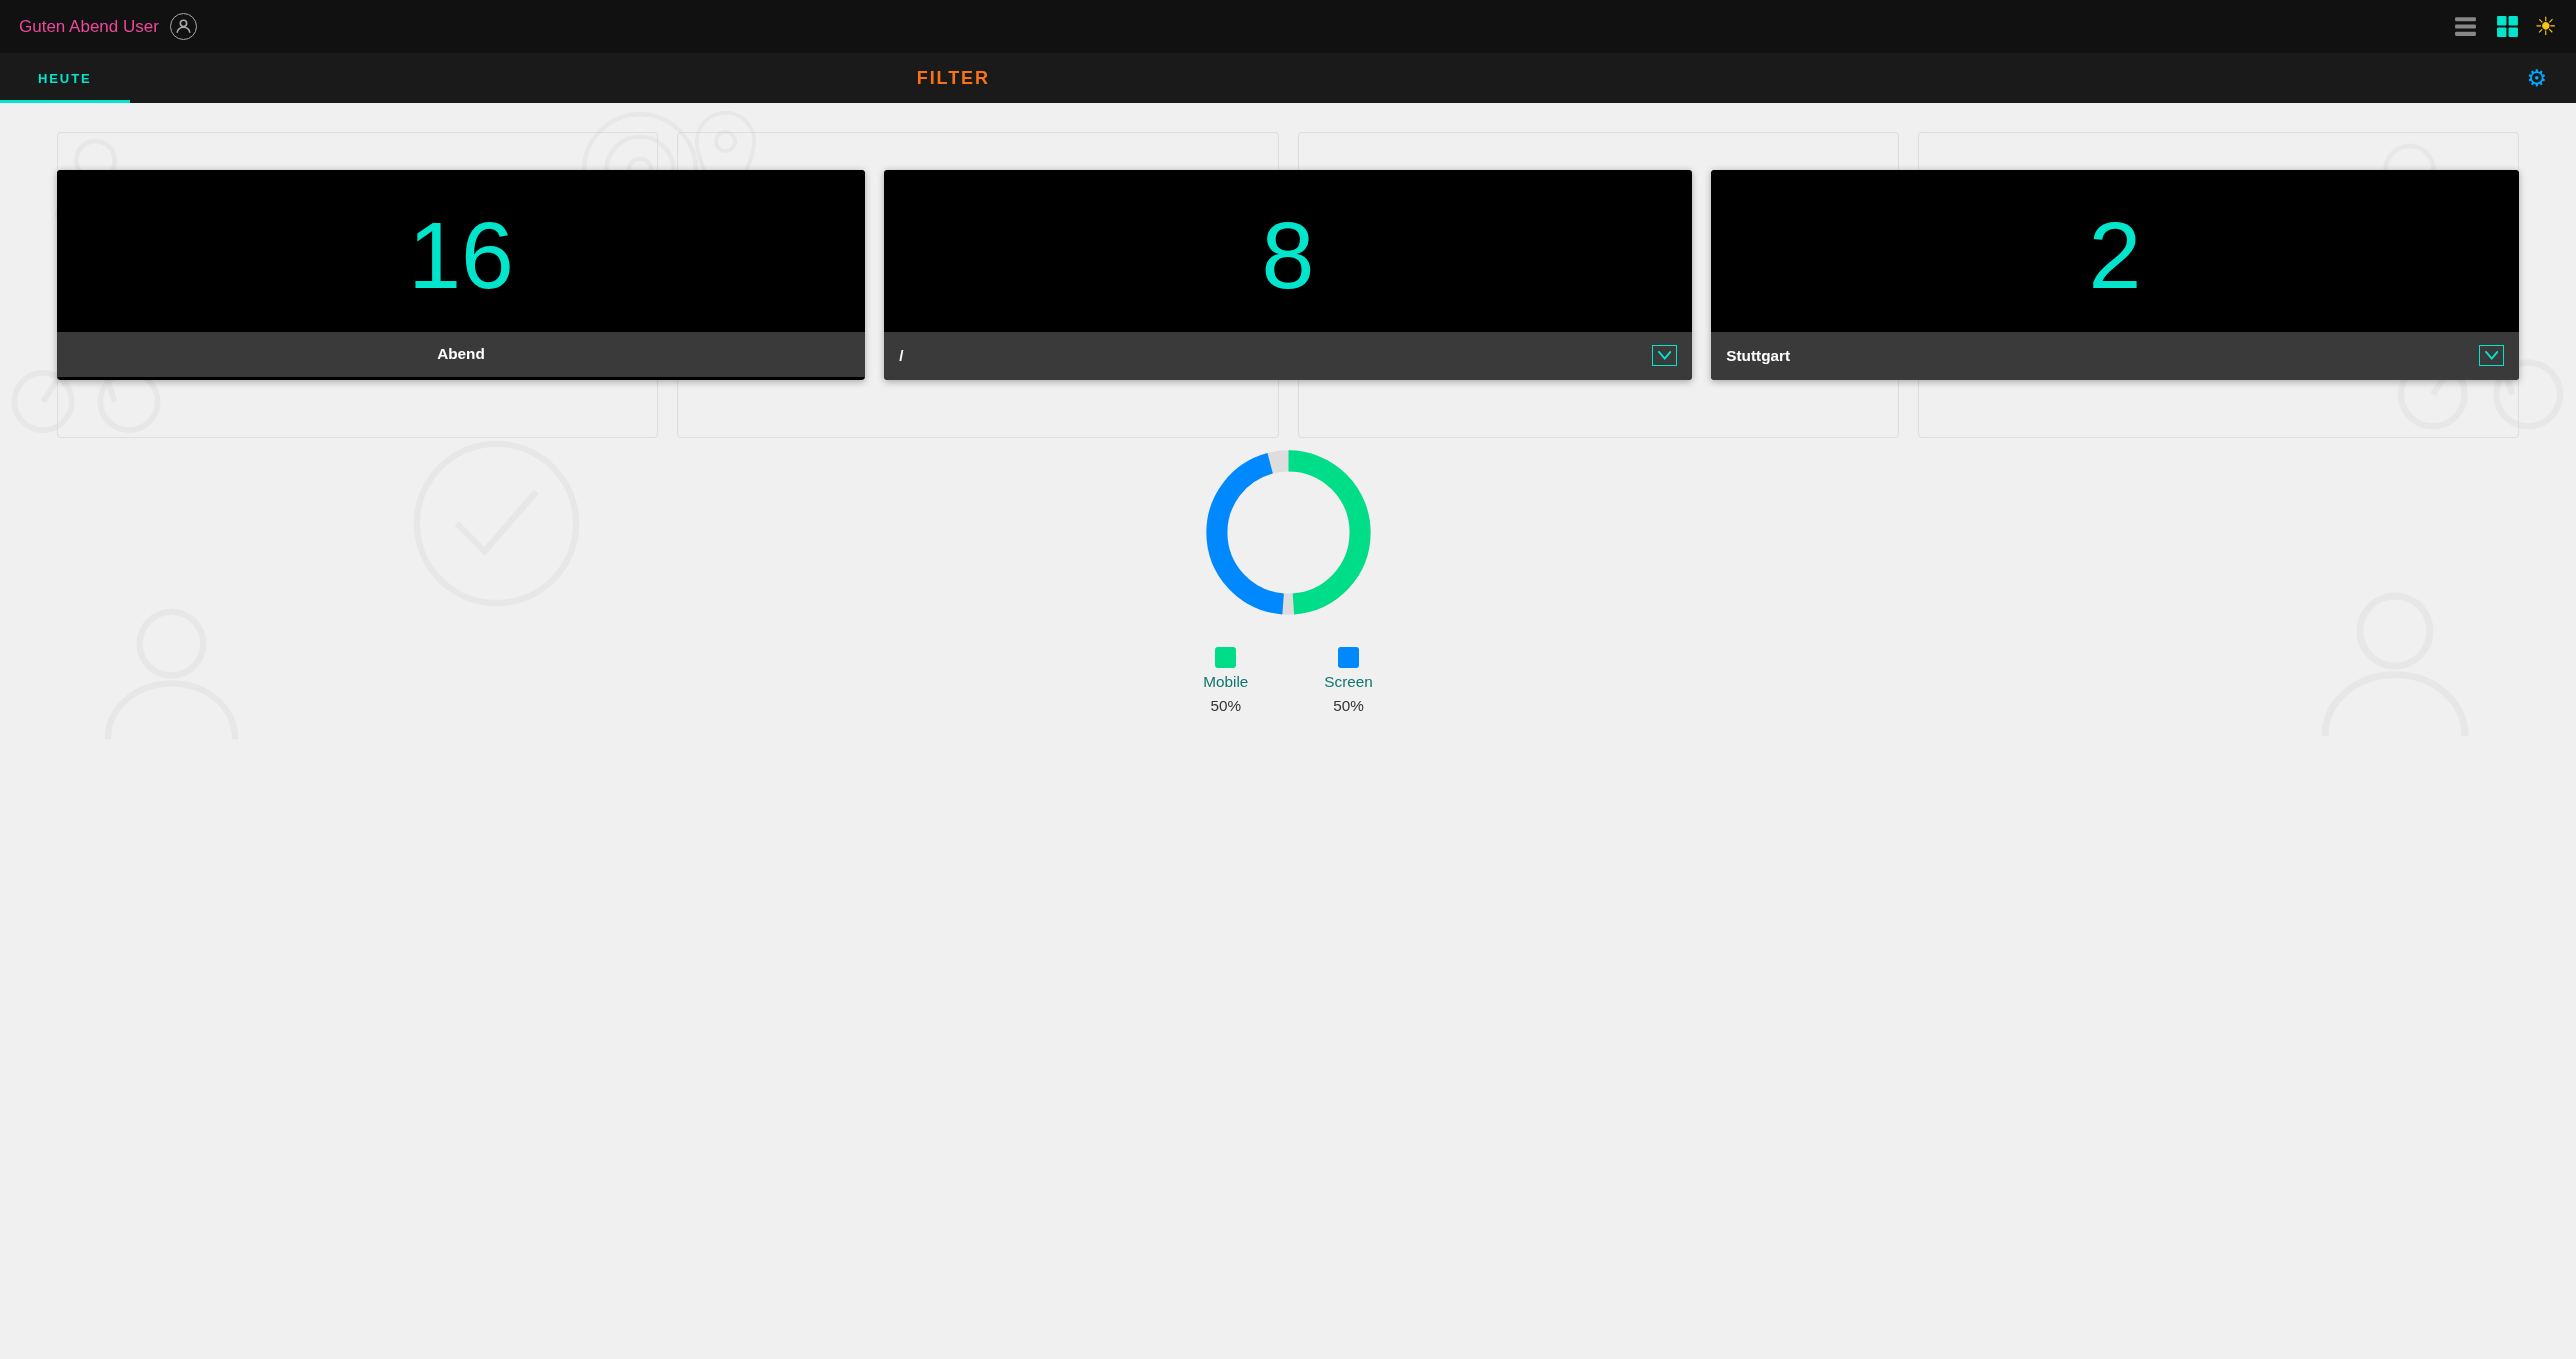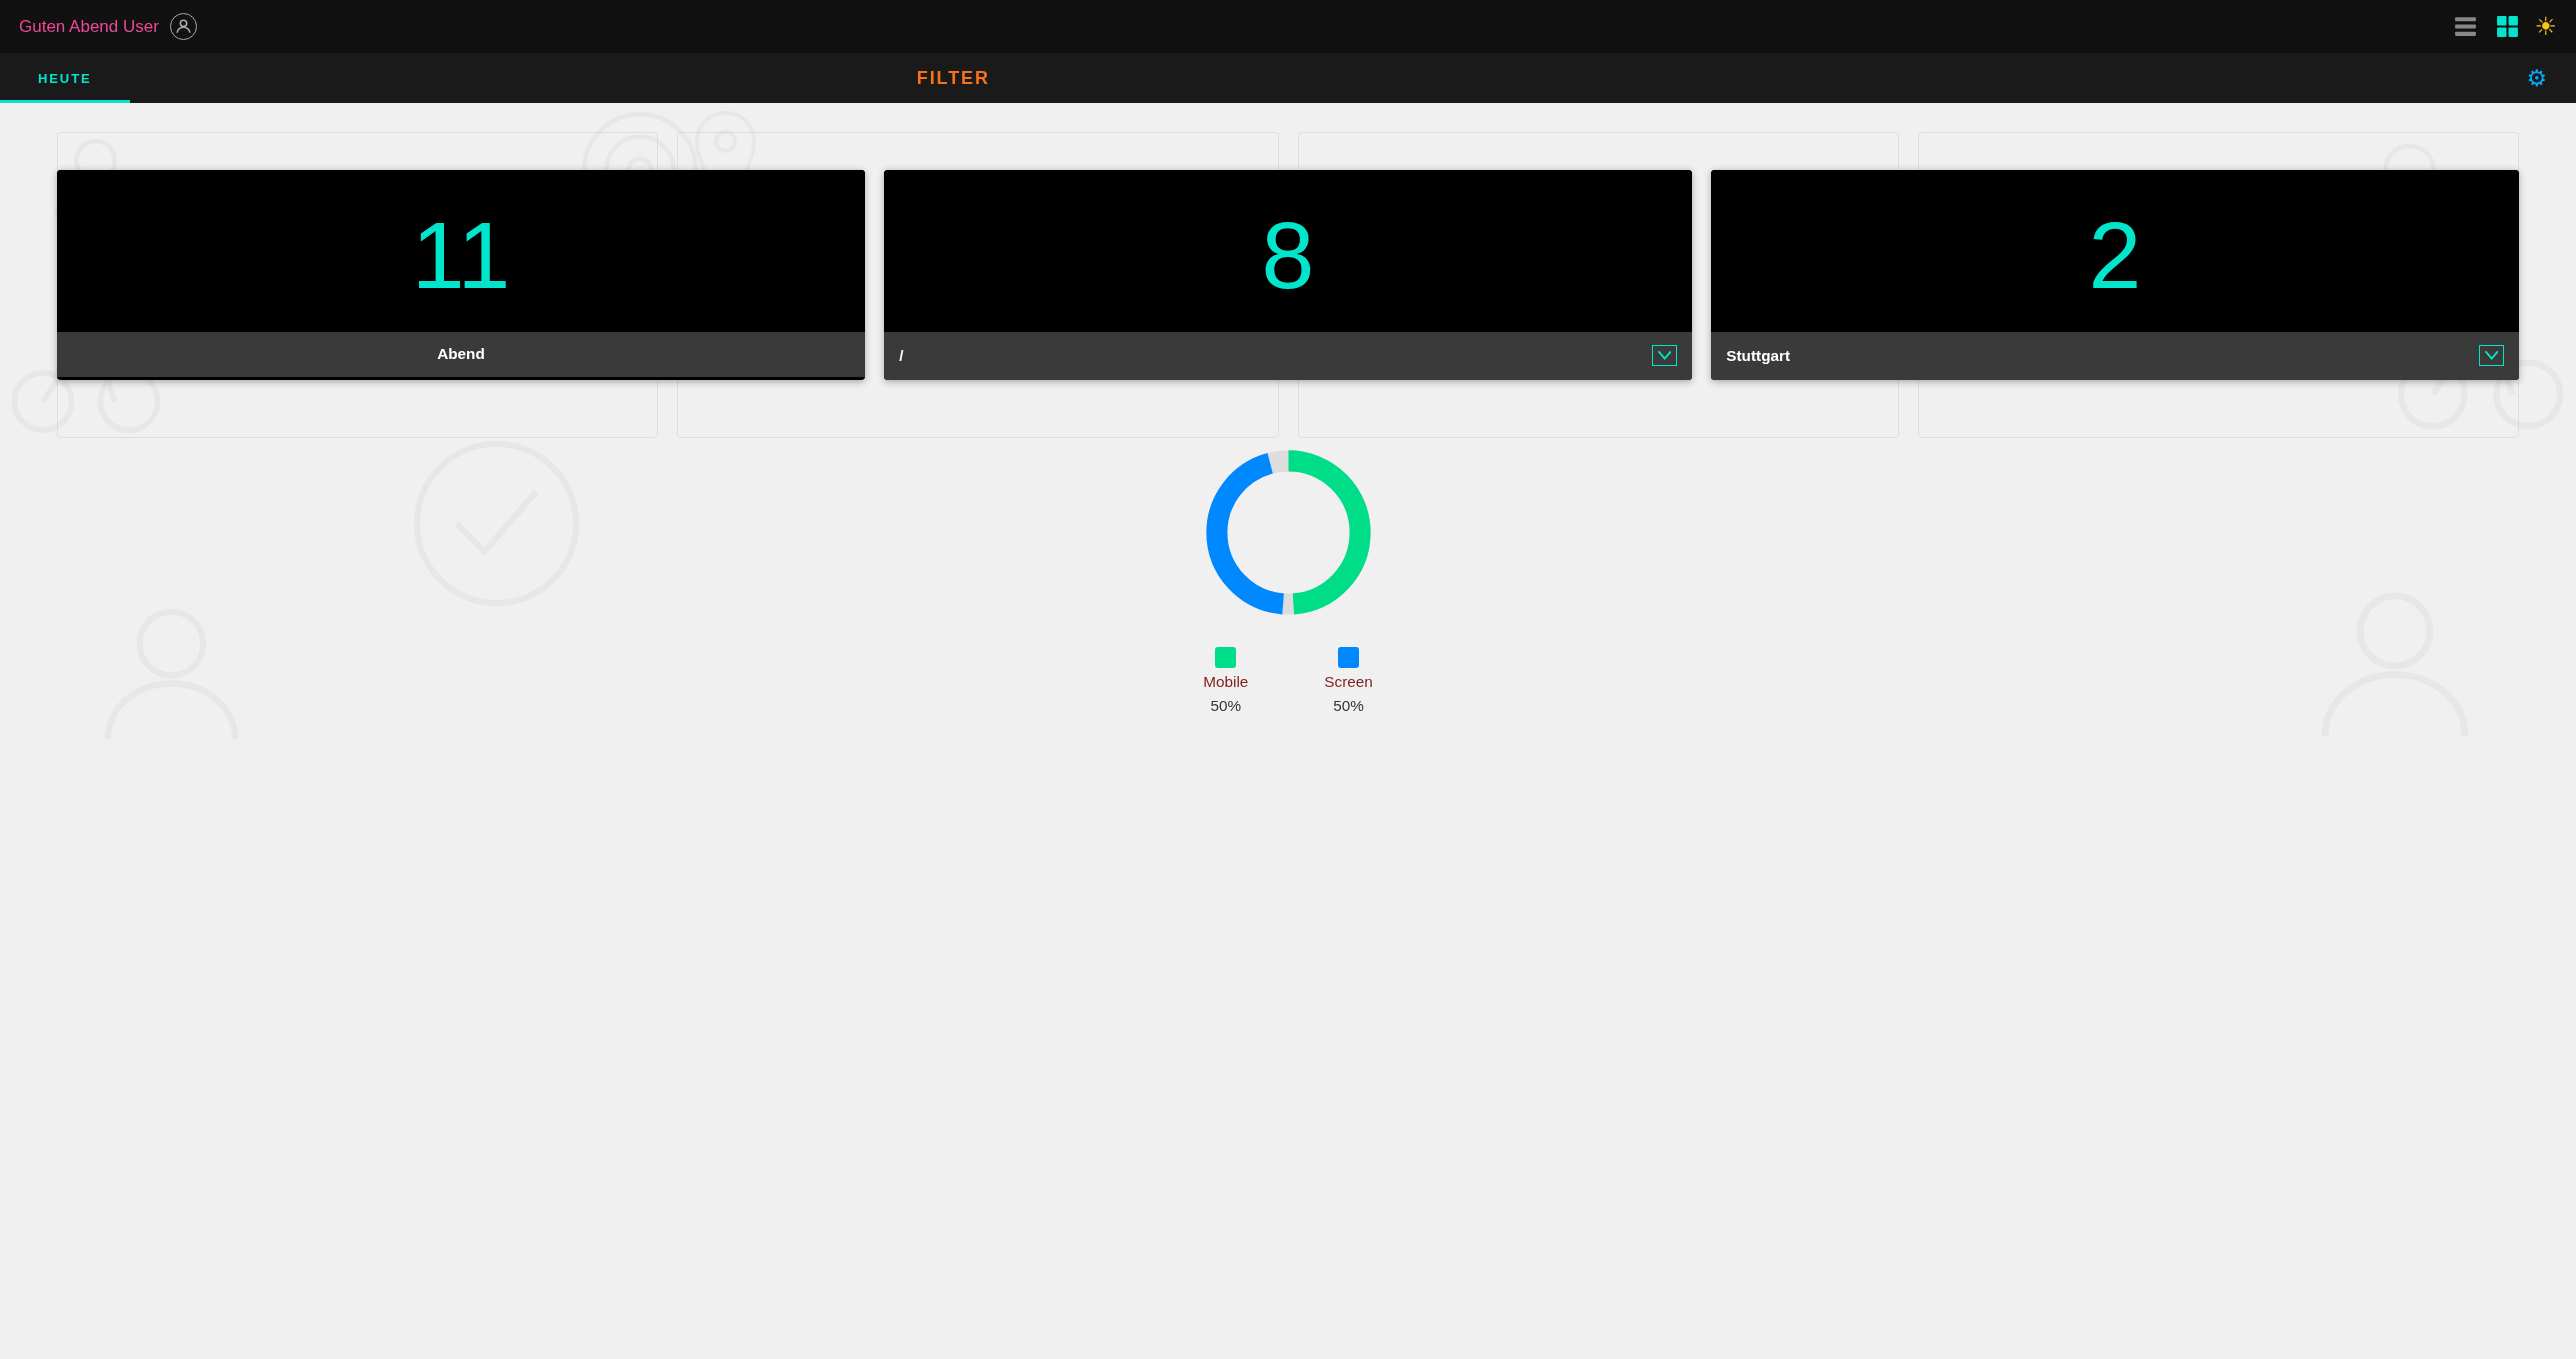--- a/index.html
+++ b/index.html
@@ -218,21 +218,21 @@
       align-items: center;
       gap: 5.7px;
     }
     .legend-dot {
       width: 21px;
       height: 21px;
       border-radius: 2.9px;
     }
     .legend-label {
       font-size: 15.3px;
-      color: #7f1d1d;
+      color: #0f766e;
       font-weight: 400;
     }
     .legend-pct {
       font-size: 15.3px;
       color: #333;
       font-weight: 400;
     }
 
     
     .bg-cards {
@@ -355,21 +355,21 @@
   <div class="bg-cards">
     <div class="bg-card-ghost"></div>
     <div class="bg-card-ghost"></div>
     <div class="bg-card-ghost"></div>
     <div class="bg-card-ghost"></div>
   </div>
 
   <div class="cards-row">
 
     <div class="stat-card">
-      <div class="card-number">11</div>
+      <div class="card-number">16</div>
       <div class="card-footer-gesamt">
         <span>Abend</span>
       </div>
     </div>
 
     <div class="stat-card">
       <div class="card-number">8</div>
       <div class="card-footer">
         <span>/</span>
         <div class="dropdown-icon">

